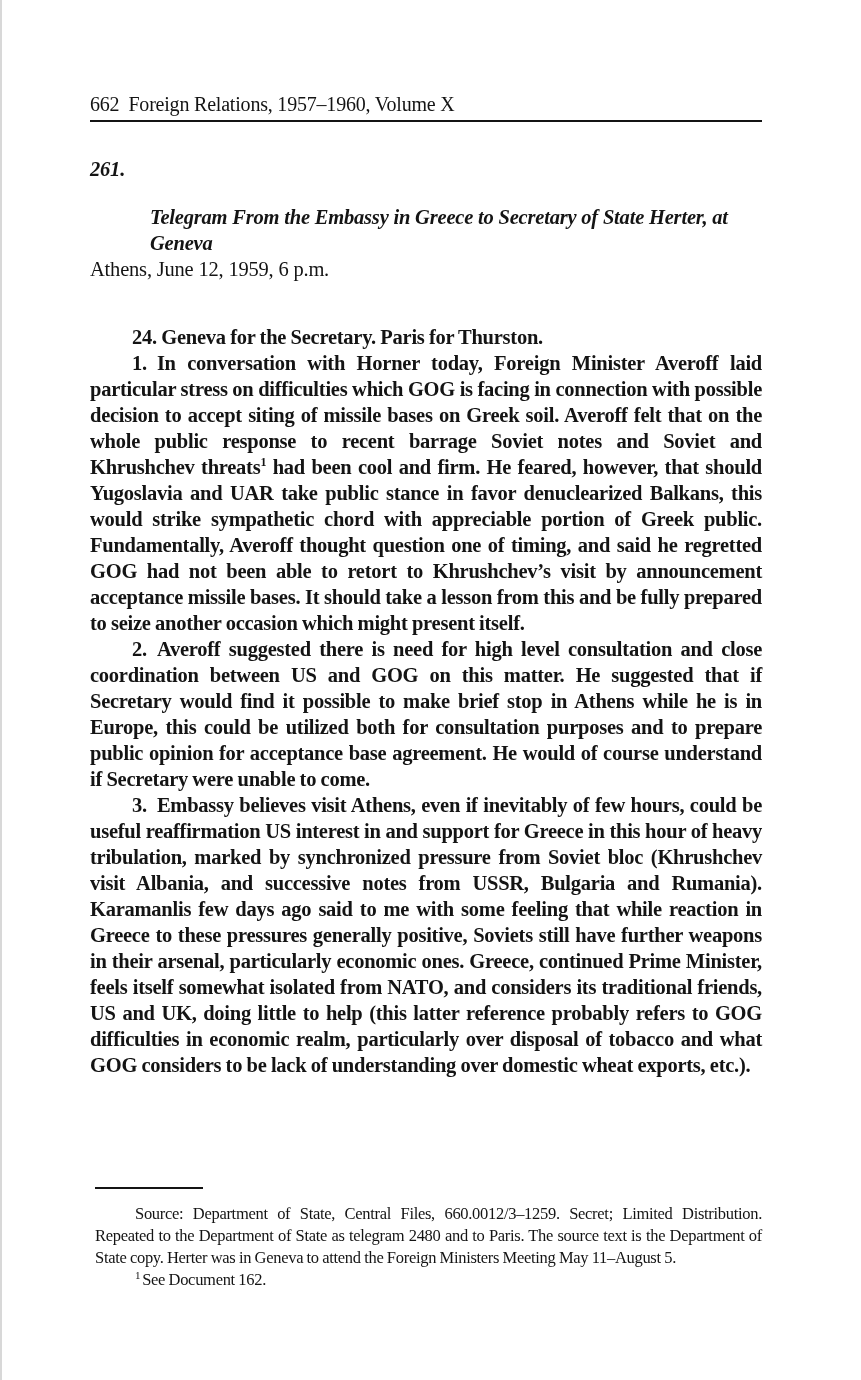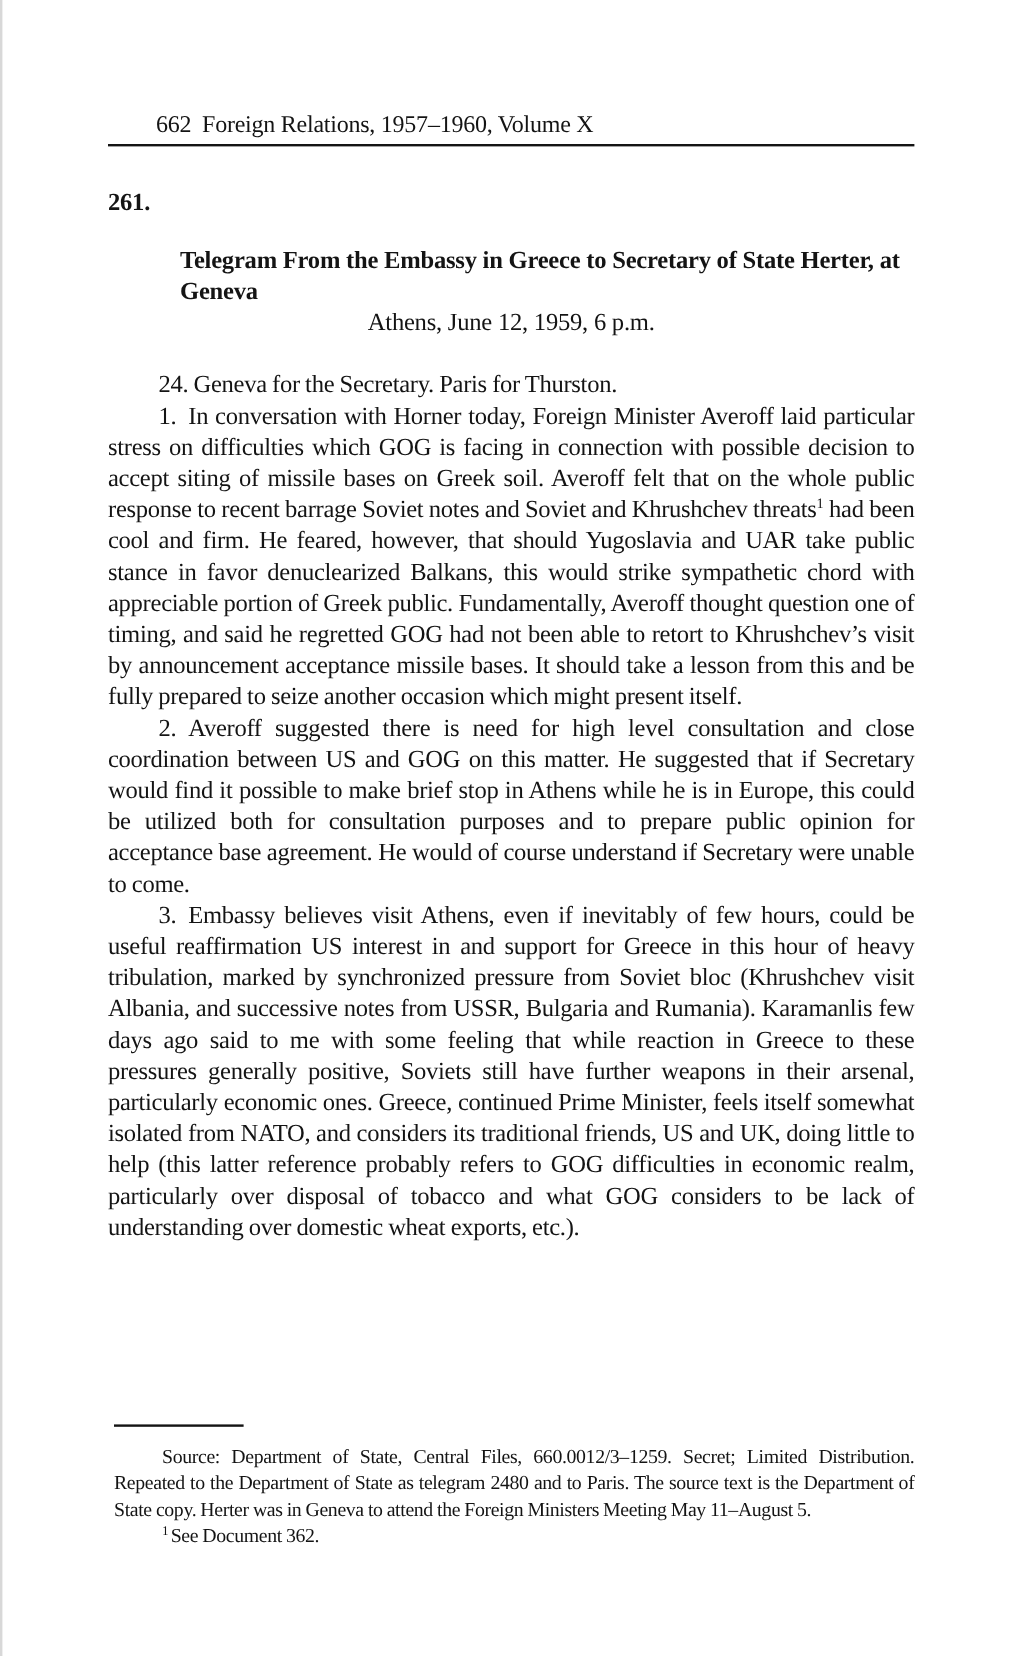--- a/index.html
+++ b/index.html
@@ -24,69 +24,71 @@
     .running-head {
       position: absolute;
       left: 90px;
       top: 92px;
       width: 672px;
       font-size: 20px;
       line-height: 24px;
       letter-spacing: -0.2px;
       white-space: nowrap;
     }
-    .running-head .page-num { margin-right: 9px; margin-left: 40px; }
+    .running-head .page-num { margin-right: 9px; }
     .head-rule {
       position: absolute;
       left: 90px;
       top: 120px;
       width: 672px;
       height: 2px;
       background: #141414;
     }
     .doc-title {
       position: absolute;
       left: 90px;
       top: 156px;
       width: 672px;
       font-size: 20.5px;
       line-height: 26px;
       font-weight: bold;
       letter-spacing: -0.2px;
+      font-style: italic;
     }
     .doc-title .num {
       position: absolute;
       left: 0;
       top: 0;
     }
     .doc-title .text {
       display: block;
       margin-left: 60px;
       margin-top: 48px;
     }
     .dateline {
       position: absolute;
       left: 90px;
       top: 256px;
       width: 672px;
-      text-align: center;
+      text-align: left;
       font-size: 20.5px;
       line-height: 26px;
       letter-spacing: -0.2px;
     }
     .body-text {
       position: absolute;
       left: 90px;
-      top: 308px;
+      top: 324px;
       width: 672px;
       font-size: 20.5px;
       line-height: 26px;
       text-align: justify;
       letter-spacing: -0.25px;
       word-spacing: -0.5px;
+      font-weight: bold;
     }
     .body-text p {
       margin: 0;
       text-indent: 42px;
     }
     .body-text p .pnum { margin-right: 10px; }
     sup.fnref {
       font-size: 12px;
       line-height: 0;
       vertical-align: 8px;
@@ -142,14 +144,14 @@
   <p>24. Geneva for the Secretary. Paris for Thurston.</p>
   <p><span class="pnum">1.</span><span>In conversation with Horner today, Foreign Minister Averoff laid particular stress on difficulties which GOG is facing in connection with possible decision to accept siting of missile bases on Greek soil. Averoff felt that on the whole public response to recent barrage Soviet notes and Soviet and Khrushchev threats</span><sup class="fnref">1</sup><span> had been cool and firm. He feared, however, that should Yugoslavia and UAR take public stance in favor denuclearized Balkans, this would strike sympathetic chord with appreciable portion of Greek public. Fundamentally, Averoff thought question one of timing, and said he regretted GOG had not been able to retort to Khrushchev’s visit by announcement acceptance missile bases. It should take a lesson from this and be fully prepared to seize another occasion which might present itself.</span></p>
   <p><span class="pnum">2.</span><span>Averoff suggested there is need for high level consultation and close coordination between US and GOG on this matter. He suggested that if Secretary would find it possible to make brief stop in Athens while he is in Europe, this could be utilized both for consultation purposes and to prepare public opinion for acceptance base agreement. He would of course understand if Secretary were unable to come.</span></p>
   <p><span class="pnum">3.</span><span>Embassy believes visit Athens, even if inevitably of few hours, could be useful reaffirmation US interest in and support for Greece in this hour of heavy tribulation, marked by synchronized pressure from Soviet bloc (Khrushchev visit Albania, and successive notes from USSR, Bulgaria and Rumania). Karamanlis few days ago said to me with some feeling that while reaction in Greece to these pressures generally positive, Soviets still have further weapons in their arsenal, particularly economic ones. Greece, continued Prime Minister, feels itself somewhat isolated from NATO, and considers its traditional friends, US and UK, doing little to help (this latter reference probably refers to GOG difficulties in economic realm, particularly over disposal of tobacco and what GOG considers to be lack of understanding over domestic wheat exports, etc.).</span></p>
 </div>
 
 <div class="fn-rule"></div>
 
 <div class="footnotes">
   <p>Source: Department of State, Central Files, 660.0012/3–1259. Secret; Limited Distribution. Repeated to the Department of State as telegram 2480 and to Paris. The source text is the Department of State copy. Herter was in Geneva to attend the Foreign Ministers Meeting May 11–August 5.</p>
-  <p><sup>1</sup><span>See Document 362.</span></p>
+  <p><sup>1</sup><span>See Document 162.</span></p>
 </div>
 
 </body></html>

